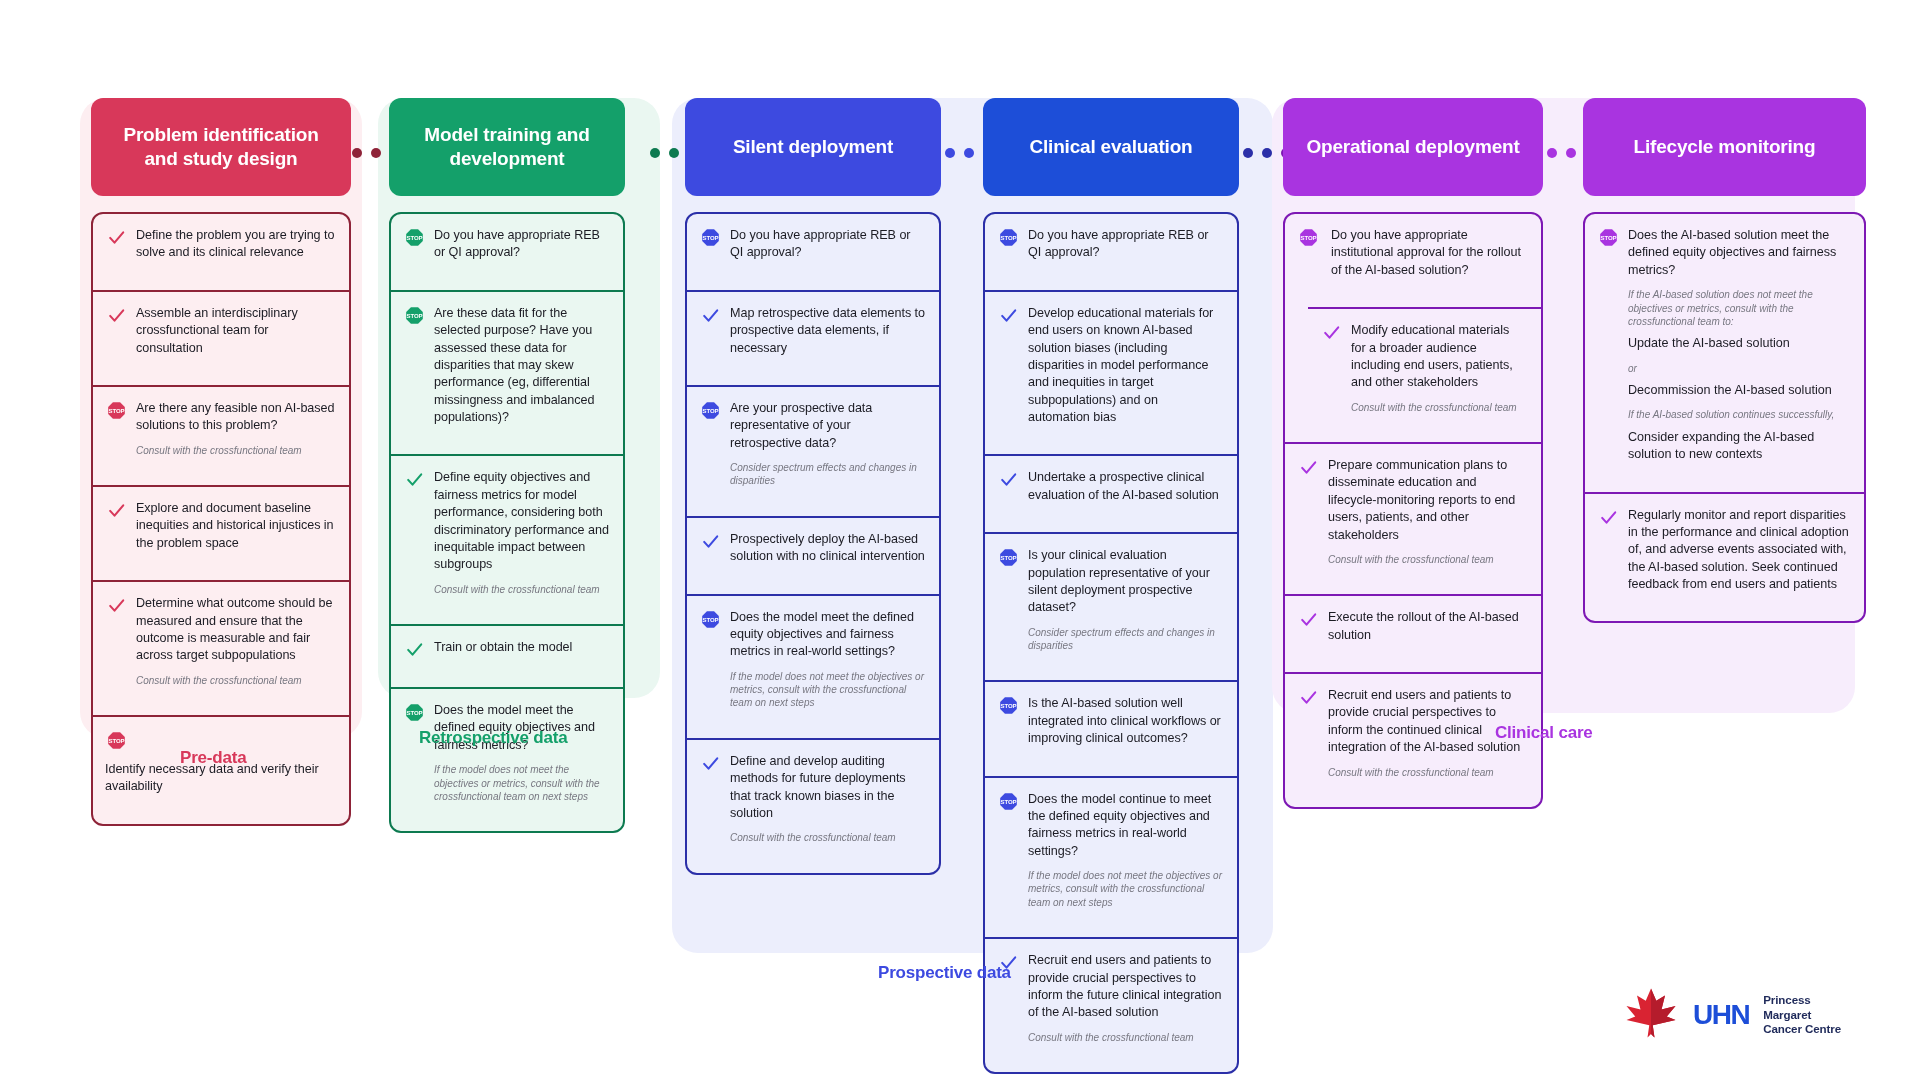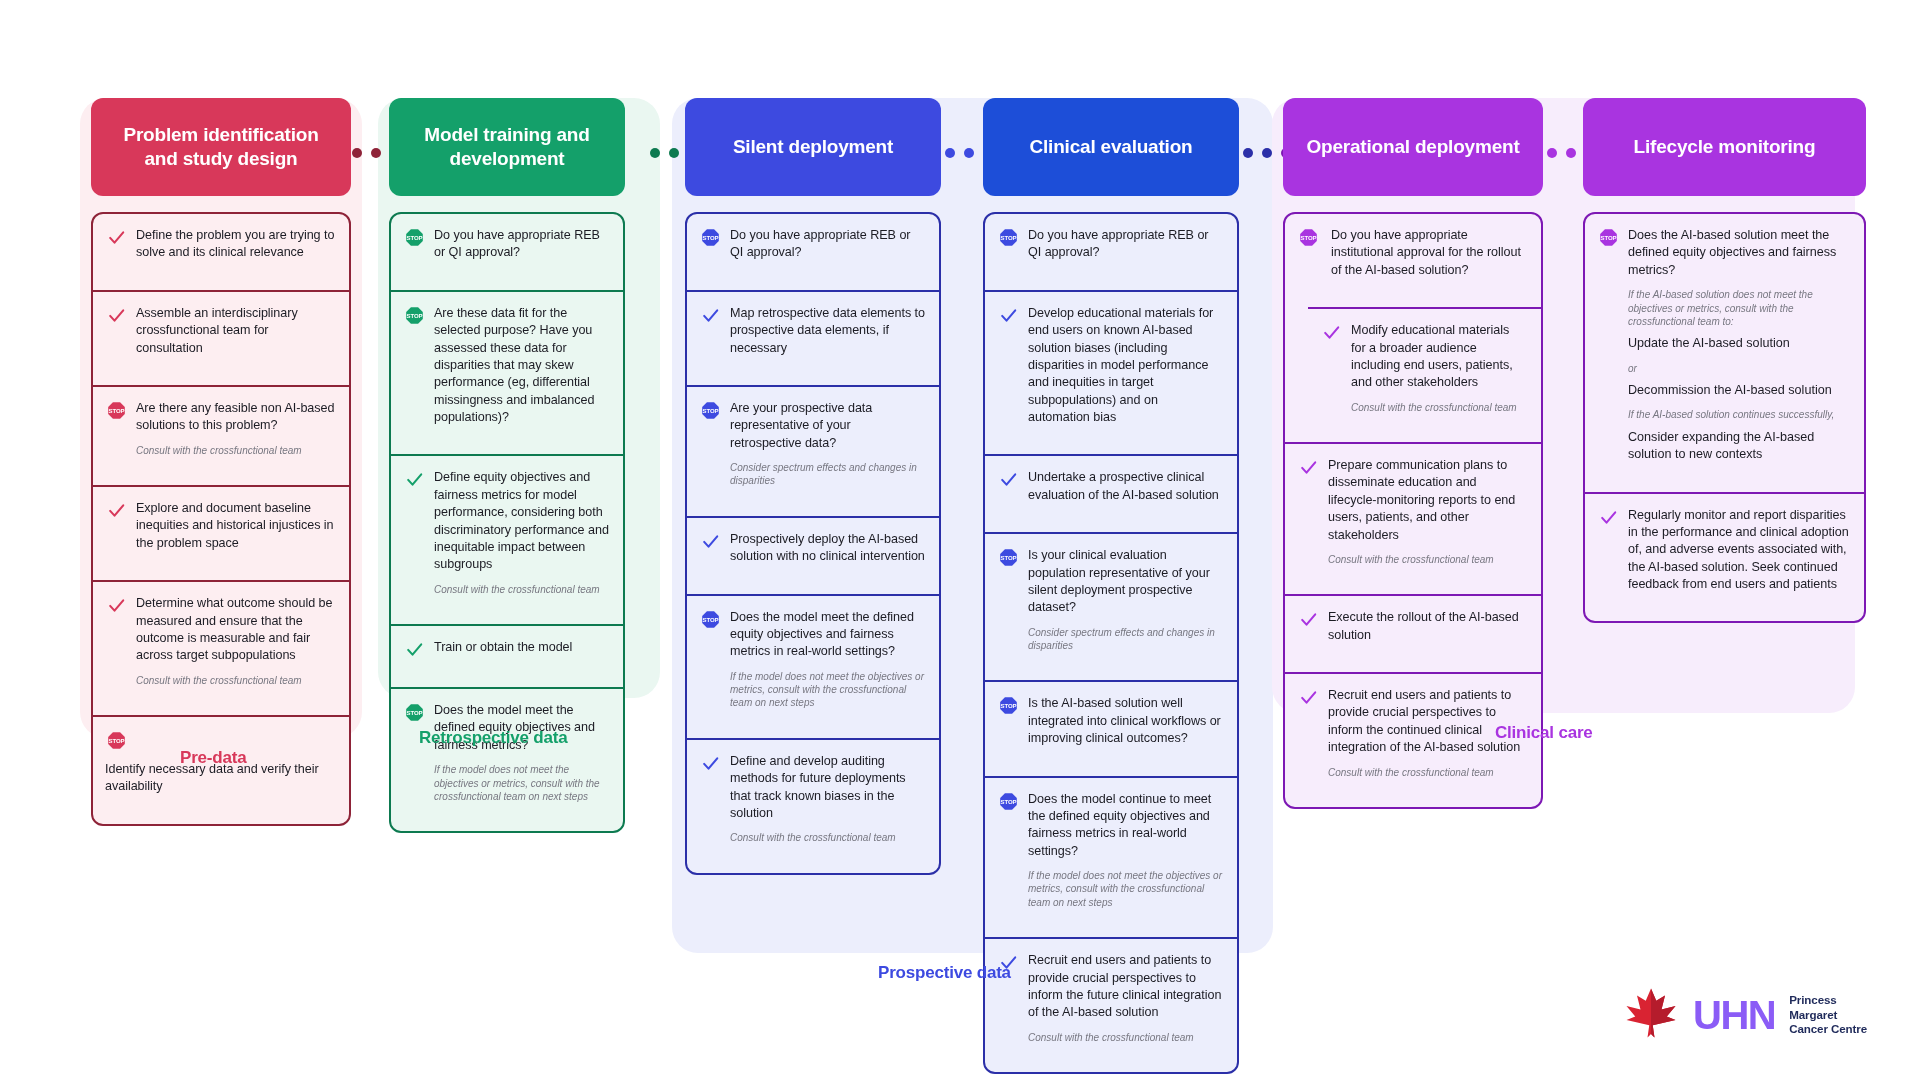--- a/index.html
+++ b/index.html
@@ -76,21 +76,21 @@
   
   .caption {
     position: absolute;
     font-size: 17px; font-weight: bold;
     letter-spacing: -0.2px;
   }
 
   
   .logo { position: absolute; left: 1623px; top: 985px; display: flex; align-items: center; gap: 14px; }
   .logo .wordmark {
-    font-size: 40px; font-weight: bold; color: #8b5cf6; letter-spacing: -1.5px; line-height: 1;
+    font-size: 28px; font-weight: bold; color: #1d4ed8; letter-spacing: -1.5px; line-height: 1;
   }
   .logo .sub {
     font-size: 11.6px; font-weight: bold; color: #1f2a5a; line-height: 1.26; letter-spacing: -0.1px;
   }
 </style>
 </head>
 <body>
 
 <div class="canvas">
 

